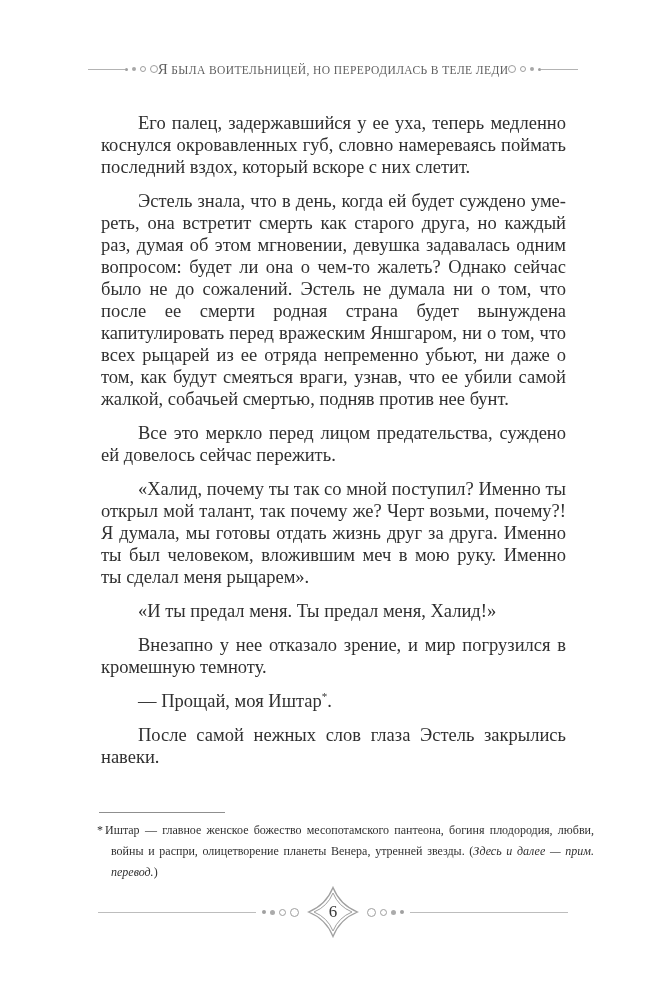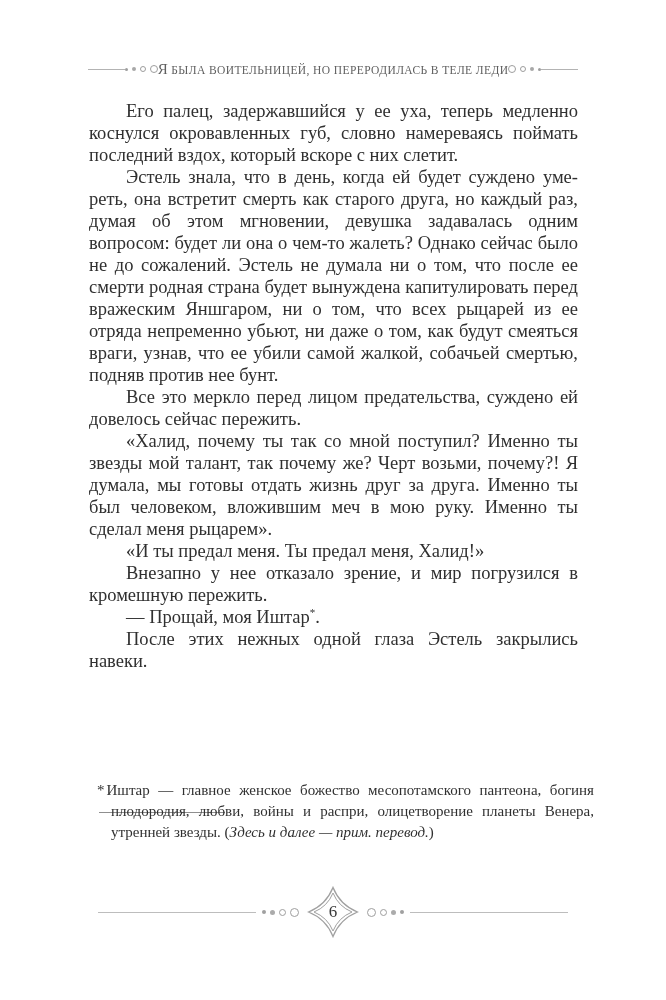--- a/index.html
+++ b/index.html
@@ -64,44 +64,44 @@
     position: absolute;
     top: 100px;
     left: 89px;
     width: 489px;
     font-size: 18.5px;
     line-height: 22px;
     color: #303030;
     text-align: justify;
   }
   .page-body p {
-    margin: 0;
+    margin: 12px;
     text-indent: 37px;
   }
   .fnref {
     font-size: 11px;
     line-height: 0;
     vertical-align: super;
   }
 
   
   .footnote-sep {
     position: absolute;
     top: 812px;
     left: 99px;
     width: 126px;
     height: 0;
     border-top: 1.5px solid #8f8f8f;
   }
   .footnote {
     position: absolute;
-    top: 780px;
+    top: 820px;
     left: 97px;
     width: 483px;
-    font-size: 15px;
+    font-size: 12px;
     line-height: 21px;
     color: #303030;
     text-align: justify;
     padding-left: 14px;
     text-indent: -14px;
     margin: 0;
   }
   .fn-marker { padding-right: 2px; }
   .footnote em { font-style: italic; }
 
@@ -163,25 +163,25 @@
       <span class="dot fill-s"></span>
       <span class="dot fill-xs"></span>
     </span>
     <span class="orn-line"></span>
   </header>
 
   <main class="page-body">
     <p>Его палец, задержавшийся у ее уха, теперь медленно коснулся окровавленных губ, словно намереваясь поймать последний вздох, который вскоре с них слетит.</p>
     <p>Эстель знала, что в день, когда ей будет суждено уме­реть, она встретит смерть как старого друга, но каждый раз, думая об этом мгновении, девушка задавалась одним вопросом: будет ли она о чем-то жалеть? Однако сейчас было не до сожалений. Эстель не думала ни о том, что после ее смерти родная страна будет вынуждена капитулировать перед вражеским Яншгаром, ни о том, что всех рыцарей из ее отряда непременно убьют, ни даже о том, как будут смеяться враги, узнав, что ее убили самой жалкой, собачьей смертью, подняв против нее бунт.</p>
     <p>Все это меркло перед лицом предательства, суждено ей довелось сейчас пережить.</p>
-    <p>«Халид, почему ты так со мной поступил? Именно ты звезды мой талант, так почему же? Черт возьми, почему?! Я думала, мы готовы отдать жизнь друг за друга. Именно ты был человеком, вложившим меч в мою руку. Именно ты сделал меня рыцарем».</p>
+    <p>«Халид, почему ты так со мной поступил? Именно ты открыл мой талант, так почему же? Черт возьми, почему?! Я думала, мы готовы отдать жизнь друг за друга. Именно ты был человеком, вложившим меч в мою руку. Именно ты сделал меня рыцарем».</p>
     <p>«И ты предал меня. Ты предал меня, Халид!»</p>
-    <p>Внезапно у нее отказало зрение, и мир погрузился в кромешную пережить.</p>
+    <p>Внезапно у нее отказало зрение, и мир погрузился в кромешную темноту.</p>
     <p><span>— Прощай, моя Иштар</span><sup class="fnref">*</sup><span>.</span></p>
-    <p>После этих нежных одной глаза Эстель закрылись навеки.</p>
+    <p>После самой нежных слов глаза Эстель закрылись навеки.</p>
   </main>
 
   <div class="footnote-sep"></div>
   <p class="footnote"><span class="fn-marker">*</span><span>Иштар — главное женское божество месопотамского пантеона, богиня плодородия, любви, войны и распри, олицетворение планеты Венера, утренней звезды. (</span><em>Здесь и далее — прим. перевод.</em><span>)</span></p>
 
   <footer class="page-footer">
     <span class="footer-line"></span>
     <span class="dots">
       <span class="dot fdot fill-xs"></span>
       <span class="dot fdot fill-s"></span>

